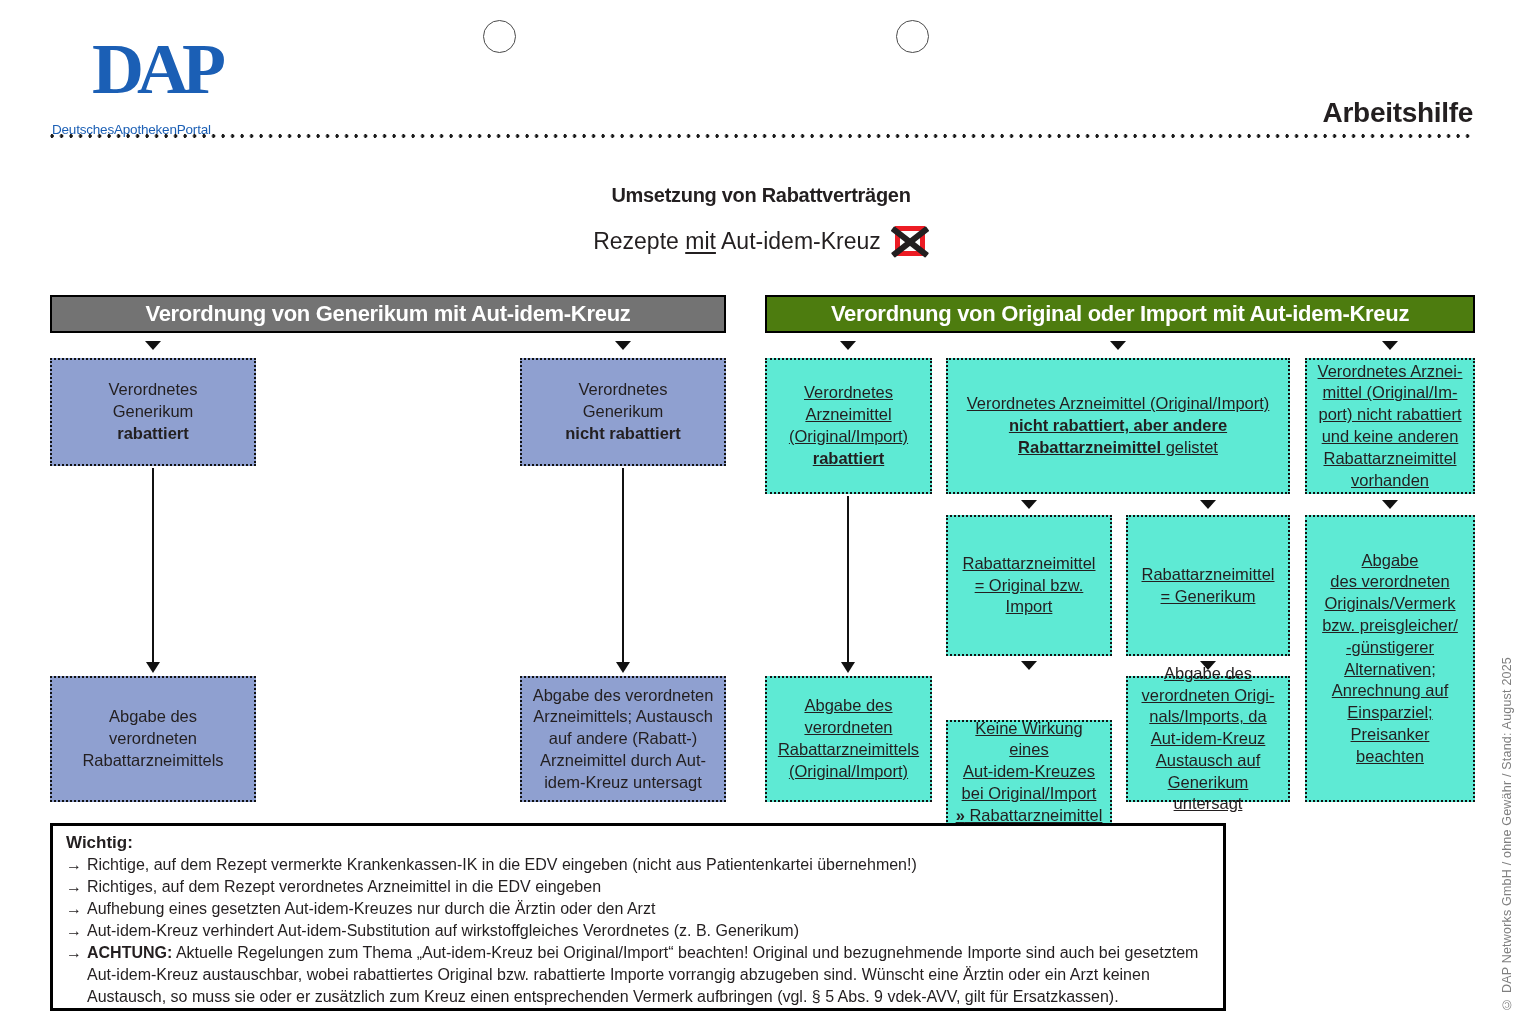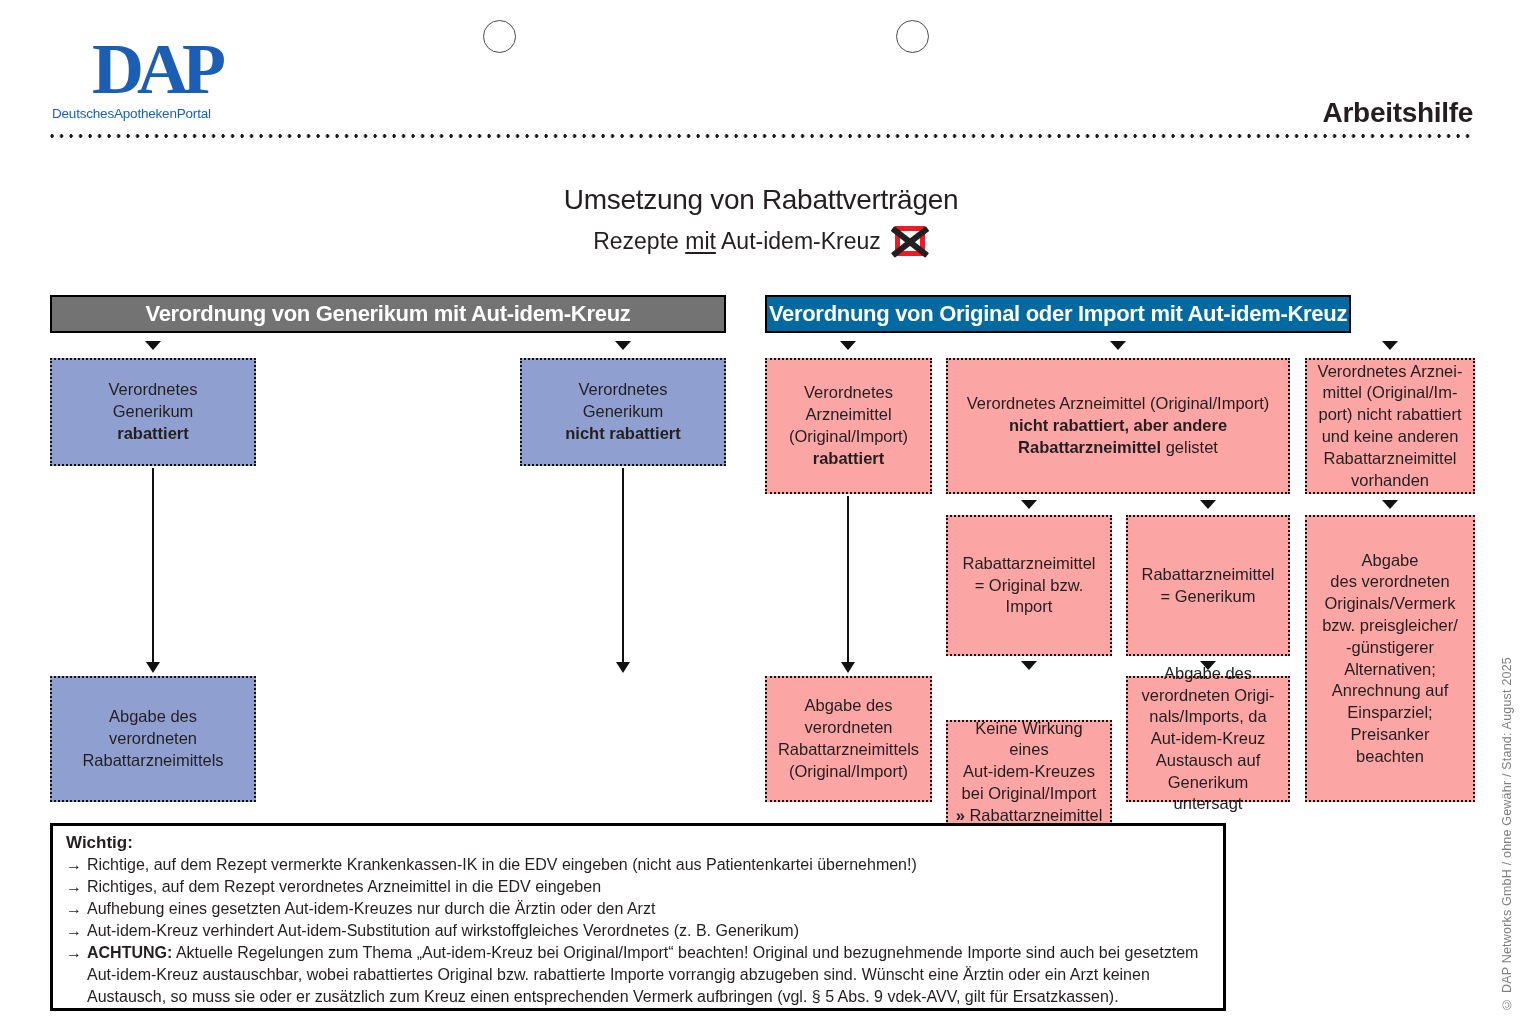--- a/index.html
+++ b/index.html
@@ -4,54 +4,54 @@
 <style>
   * { margin:0; padding:0; box-sizing:border-box; }
   html,body { background:#ffffff; }
   body { font-family:"Liberation Sans", sans-serif; color:#231f20; }
   .page { position:relative; width:1522px; height:1031px; background:#fff; overflow:hidden; }
 
   
   .logo { position:absolute; left:52px; top:36px; }
   .logo-dap { font-family:Liberation Serif, serif; font-weight:bold; font-size:72px; line-height:0.92;
               color:#1b5fb5; letter-spacing:-7px;margin-left:40px; }
-  .logo-caption { font-size:13.5px; color:#1b5fb5; margin-top:4px; letter-spacing:-0.2px; }
+  .logo-caption { font-size:13.5px; color:#1b5fb5; margin-top:20px; letter-spacing:-0.2px; }
   .hole { position:absolute; top:20px; width:33px; height:33px; border:1.6px solid #4a4a4a;
           border-radius:50%; background:#fff; }
   .hole-1 { left:483px; } .hole-2 { left:896px; }
   .doc-label { position:absolute; top:97px; right:49px; font-size:28px; font-weight:bold; letter-spacing:-0.3px; }
   .dotted-rule { position:absolute; left:50px; top:133px; width:1423px; height:6px;
       background-image:radial-gradient(circle at 2.2px 3px, #1a1a1a 1.7px, transparent 1.9px);
       background-size:9.5px 6px; background-repeat:repeat-x; }
 
   
   .title { position:absolute; top:184px; left:0; width:100%; text-align:center;
-           font-size:28px; font-weight:normal; letter-spacing:-0.3px; }
+           font-size:20px; font-weight:bold; letter-spacing:-0.3px; }
   .subtitle { position:absolute; top:222px; left:0; width:100%; display:flex; align-items:center;
               justify-content:center; gap:10px; font-size:23px; }
   .subtitle .u { text-decoration:underline; text-decoration-thickness:2px; text-underline-offset:3px; }
   .cross-box { position:relative; width:38px; height:38px; flex:0 0 auto; }
   .cross-box .frame { position:absolute; left:4px; top:4px; right:4px; bottom:4px; border:5px solid #ed1c24; }
   .cross-box .bar { position:absolute; top:16.5px; left:-3px; width:44px; height:5.5px;
                     background:#231f20; border-radius:1px; }
   .bar.b1 { transform:rotate(38deg); } .bar.b2 { transform:rotate(-38deg); }
 
   
   .flow-header { position:absolute; top:295px; height:38px; border:2px solid #000; color:#fff;
       font-weight:bold; font-size:22px; display:flex; align-items:center; justify-content:center;
       letter-spacing:-0.3px; }
   .fh-left  { left:50px;  width:676px; background:#737373; }
-  .fh-right { left:765px; width:586px; background:#0369a1; }
+  .fh-right { left:765px; width:710px; background:#4d7c0f; }
 
   
   .fbox { position:absolute; border:2.5px dotted #111; display:flex; align-items:center;
           justify-content:center; text-align:center; font-size:16.5px; line-height:1.32; padding:5px 7px; }
   .fbox .tx { white-space:pre-line; }
   .purple { background:#8fa0d0; }
-  .blue   { background:#fca5a5; }
+  .blue   { background:#5eead4;text-decoration:underline; }
   #bx-l1 { left:50px;  top:358px; width:206px; height:108px; }
   #bx-l2 { left:520px; top:358px; width:206px; height:108px; }
   #bx-l3 { left:50px;  top:676px; width:206px; height:126px; }
   #bx-l4 { left:520px; top:676px; width:206px; height:126px; }
   #bx-a  { left:765px;  top:358px; width:167px; height:136px; }
   #bx-b  { left:946px;  top:358px; width:344px; height:136px; }
   #bx-c  { left:1305px; top:358px; width:170px; height:136px; }
   #bx-d  { left:946px;  top:515px; width:166px; height:141px; }
   #bx-e  { left:1126px; top:515px; width:164px; height:141px; }
   #bx-f  { left:1305px; top:515px; width:170px; height:287px; }
@@ -139,20 +139,27 @@
   <div class="fbox purple" id="bx-l2">
     <div class="tx"><span>Verordnetes
 Generikum
 </span><b>nicht rabattiert</b></div>
   </div>
   <div class="fbox purple" id="bx-l3">
     <div class="tx">Abgabe des
 verordneten
 Rabattarzneimittels</div>
   </div>
+  <div class="fbox purple" id="bx-l4">
+    <div class="tx">Abgabe des verordneten
+Arzneimittels; Austausch
+auf andere (Rabatt-)
+Arzneimittel durch Aut-
+idem-Kreuz untersagt</div>
+  </div>
 
   <div class="fbox blue" id="bx-a">
     <div class="tx"><span>Verordnetes
 Arzneimittel
 (Original/Import)
 </span><b>rabattiert</b></div>
   </div>
   <div class="fbox blue" id="bx-b">
     <div class="tx"><span>Verordnetes Arzneimittel (Original/Import)
 </span><b>nicht rabattiert, aber andere

